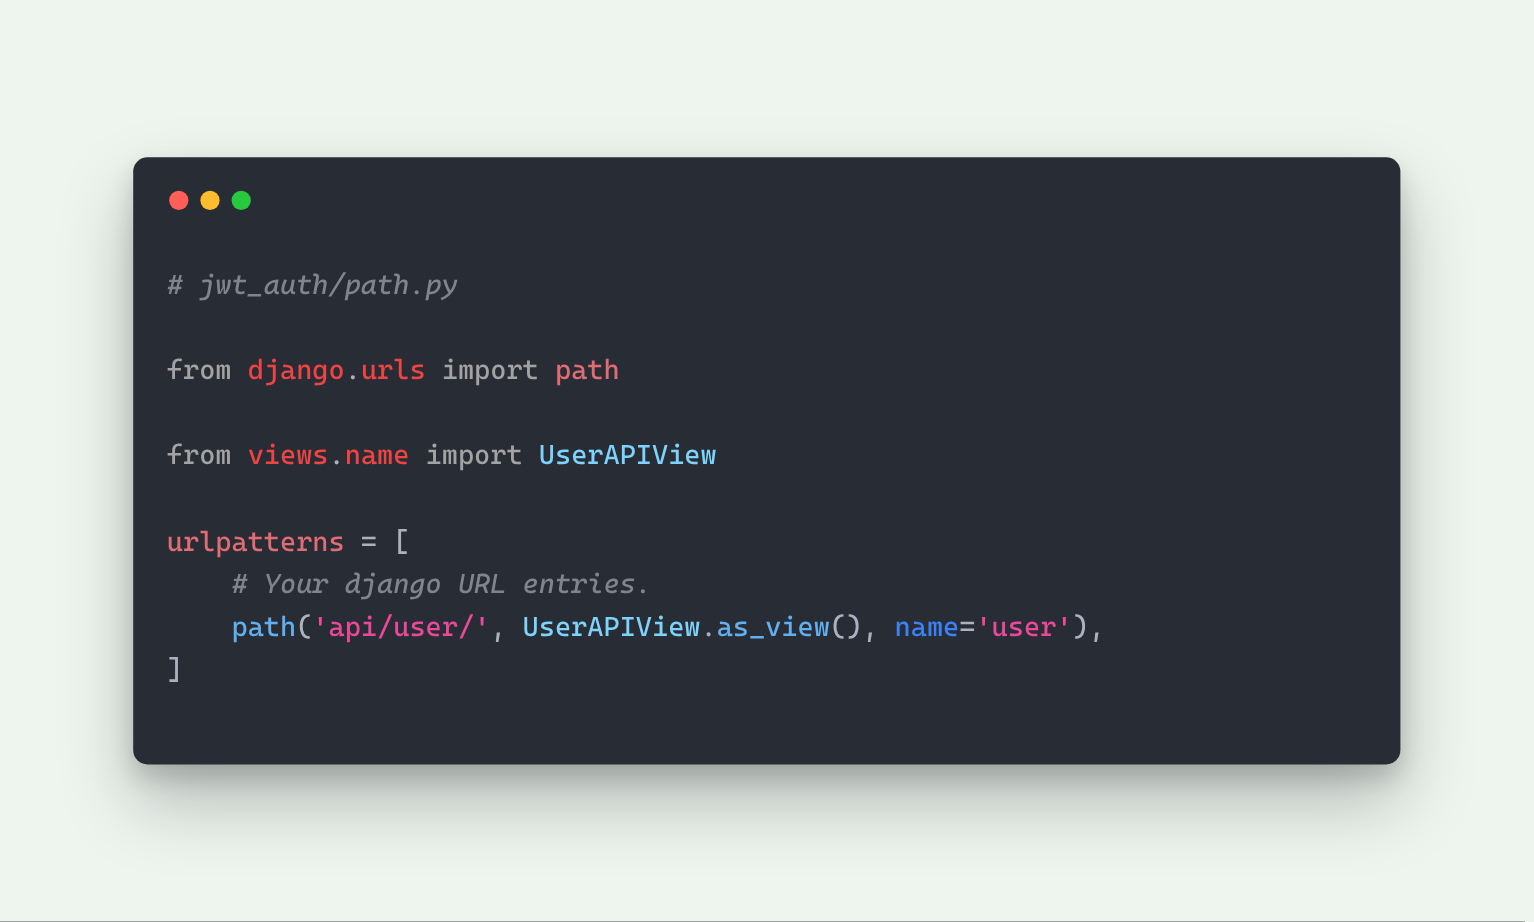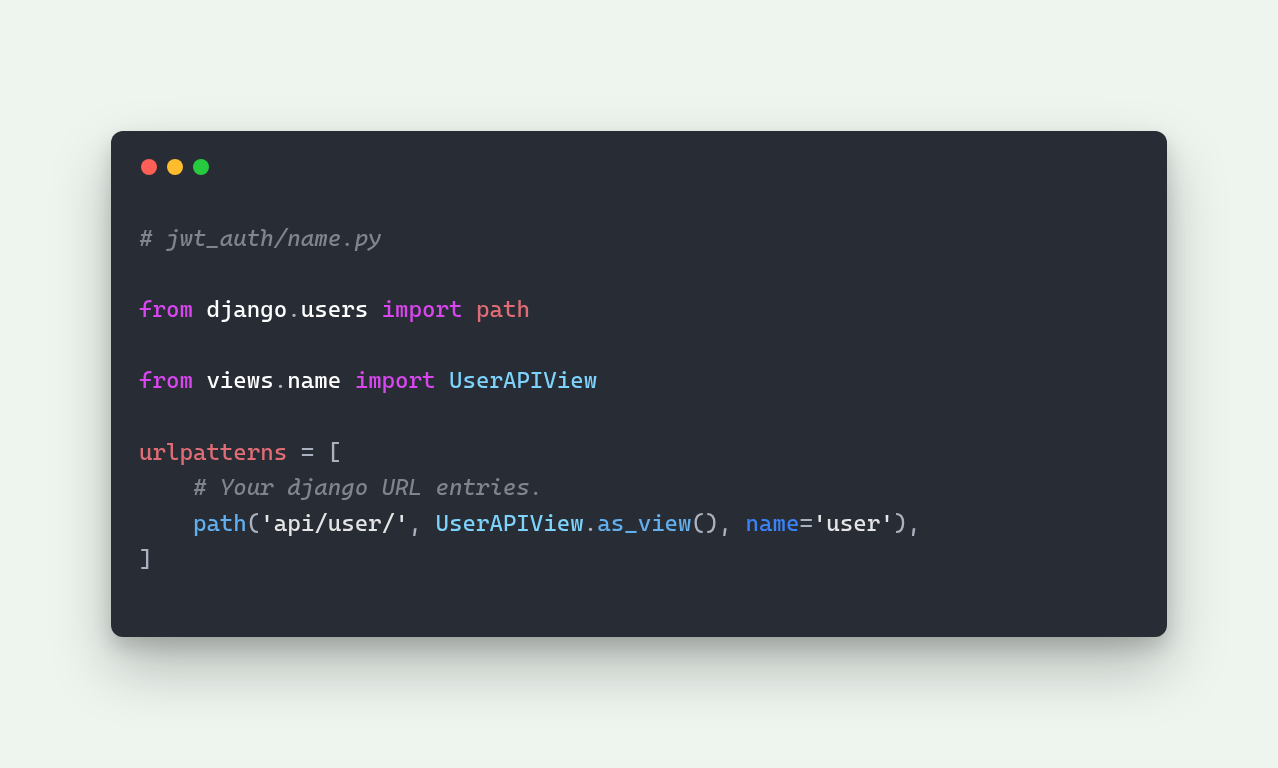--- a/index.html
+++ b/index.html
@@ -34,42 +34,42 @@
   .dot.yellow { background: #ffbd2e; }
   .dot.green { background: #27c93f; }
   pre.code {
     font-family: inherit;
     font-size: 23px;
     line-height: 1.55;
     color: #abb2bf;
     white-space: pre;
   }
   .tok-comment { color: #7f848e; font-style: italic; }
-  .tok-keyword { color: #d946ef; }
-  .tok-module  { color: #ffffff; }
+  .tok-keyword { color: #a3a3a3; }
+  .tok-module  { color: #ef4444; }
   .tok-name    { color: #e06c75; }
   .tok-class   { color: #7dd3fc; }
   .tok-punct   { color: #abb2bf; }
   .tok-func    { color: #61afef; }
-  .tok-string  { color: #e5e5e5; }
+  .tok-string  { color: #ec4899; }
   .tok-param   { color: #3b82f6; }
 </style>
 </head>
 <body>
 
 <div class="window">
   <div class="traffic-lights">
     <div class="dot red"></div>
     <div class="dot yellow"></div>
     <div class="dot green"></div>
   </div>
 
-  <pre class="code"><span class="tok-comment"># jwt_auth/name.py</span>
+  <pre class="code"><span class="tok-comment"># jwt_auth/path.py</span>
 
-<span class="tok-keyword">from</span> <span class="tok-module">django</span><span class="tok-punct">.</span><span class="tok-module">users</span> <span class="tok-keyword">import</span> <span class="tok-name">path</span>
+<span class="tok-keyword">from</span> <span class="tok-module">django</span><span class="tok-punct">.</span><span class="tok-module">urls</span> <span class="tok-keyword">import</span> <span class="tok-name">path</span>
 
 <span class="tok-keyword">from</span> <span class="tok-module">views</span><span class="tok-punct">.</span><span class="tok-module">name</span> <span class="tok-keyword">import</span> <span class="tok-class">UserAPIView</span>
 
 <span class="tok-name">urlpatterns</span><span class="tok-punct"> = </span><span class="tok-punct">[</span>
 <span>    </span><span class="tok-comment"># Your django URL entries.</span>
 <span>    </span><span class="tok-func">path</span><span class="tok-punct">(</span><span class="tok-string">'api/user/'</span><span class="tok-punct">, </span><span class="tok-class">UserAPIView</span><span class="tok-punct">.</span><span class="tok-func">as_view</span><span class="tok-punct">()</span><span class="tok-punct">, </span><span class="tok-param">name</span><span class="tok-punct">=</span><span class="tok-string">'user'</span><span class="tok-punct">),</span>
 <span class="tok-punct">]</span></pre>
 </div>
 
 </body></html>

